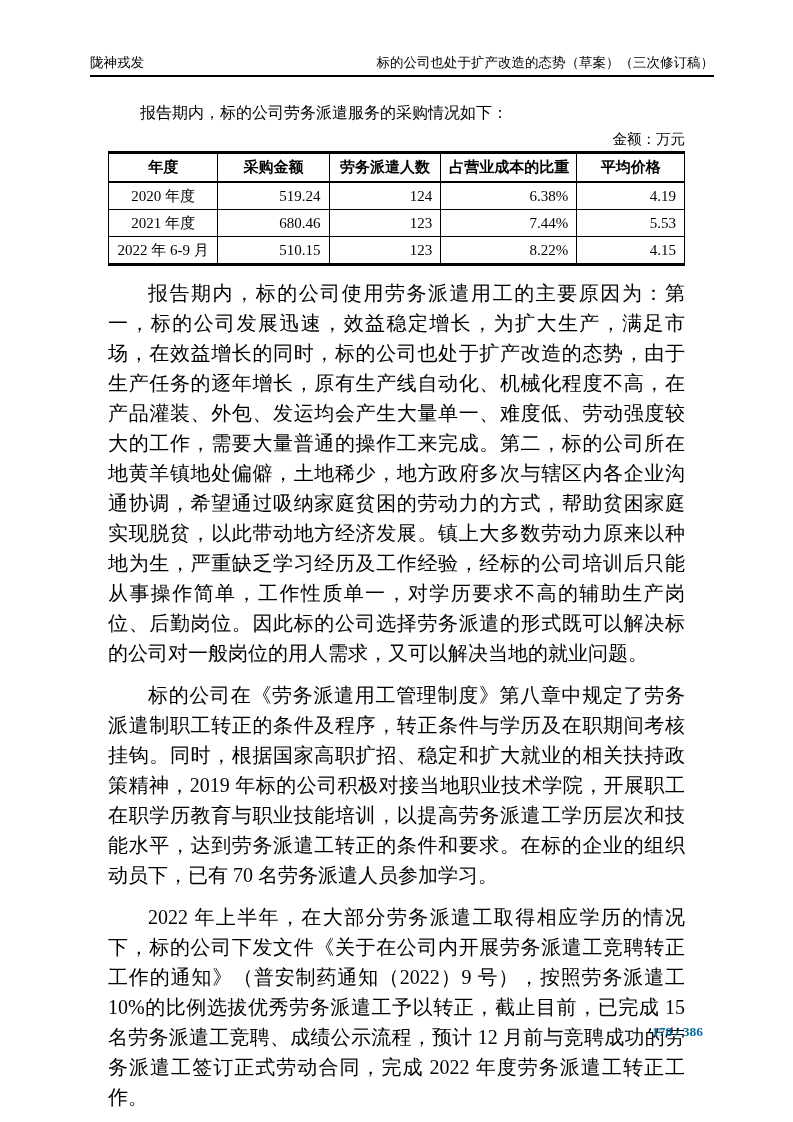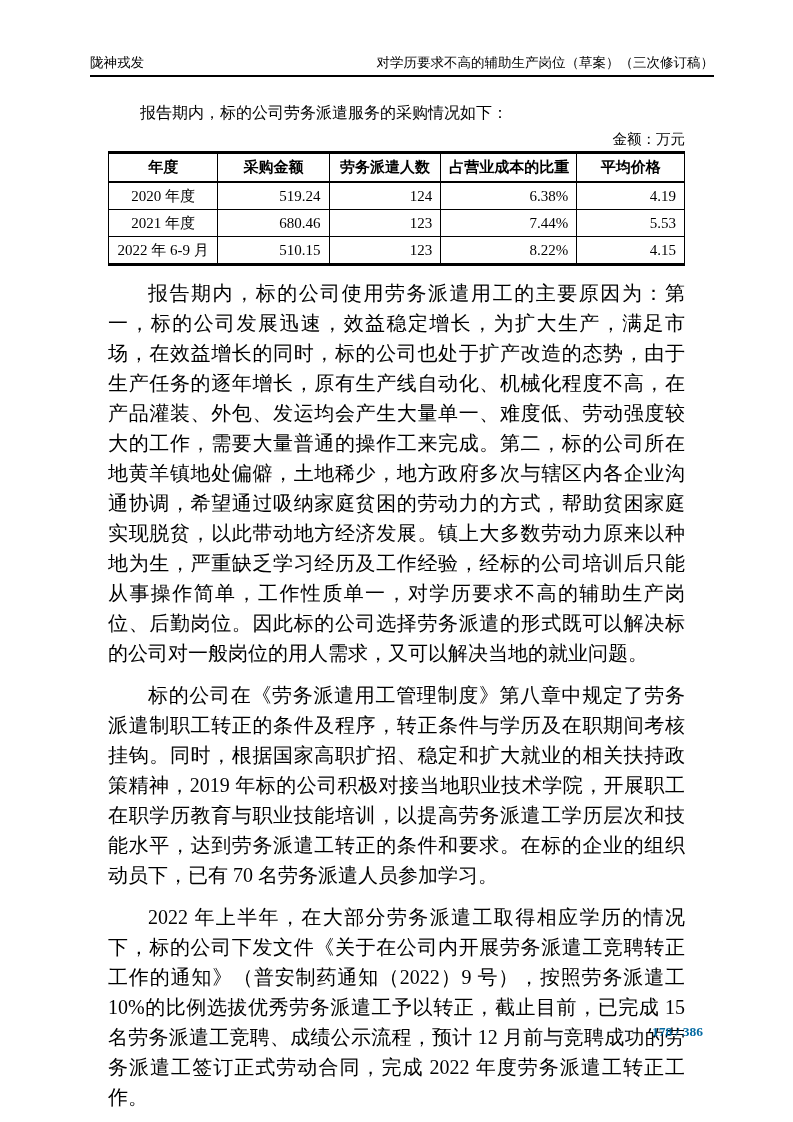--- a/index.html
+++ b/index.html
@@ -89,21 +89,21 @@
     color: #0369a1;
   }
 </style>
 </head>
 <body>
 
 <div class="page">
 
   <div class="doc-header">
     <span>陇神戎发</span>
-    <span>对学历要求不高的辅助生产岗位（草案）（三次修订稿）</span>
+    <span>标的公司也处于扩产改造的态势（草案）（三次修订稿）</span>
   </div>
 
   <div class="content">
 
     <p class="intro-para">报告期内，标的公司劳务派遣服务的采购情况如下：</p>
 
     <div class="unit-label">金额：万元</div>
 
     <table class="data-table">
       <colgroup>

